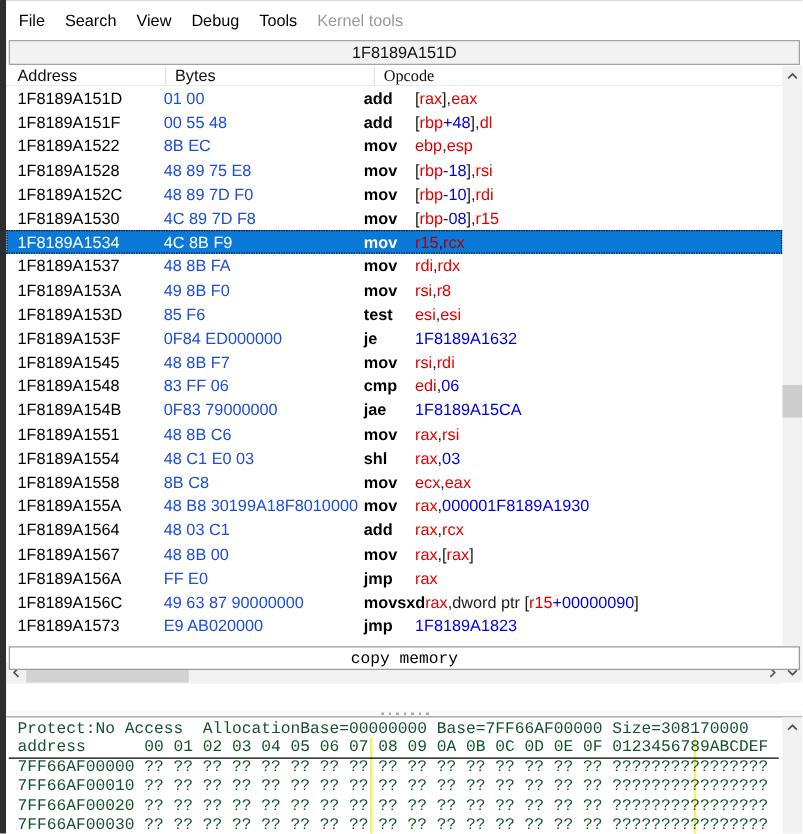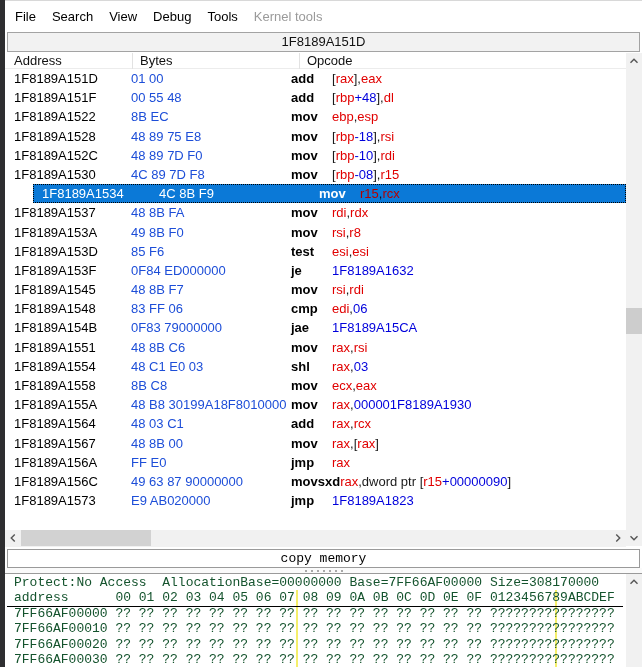--- a/index.html
+++ b/index.html
@@ -23,49 +23,49 @@
   
   .titlebar{position:absolute;left:2px;top:31px;width:633px;height:20px;background:#f2f2f2;
     border:1px solid #a3a3a3;text-align:center;line-height:18px;color:#111;}
 
   
   .dheader{position:absolute;left:0;top:52px;width:621px;height:16px;background:#fff;
     display:flex;border-bottom:1px solid #ececec;}
   .hc{height:16px;line-height:15px;color:#111;}
   .hc-addr{width:128px;padding-left:9px;border-right:1px solid #e2e2e2;}
   .hc-bytes{width:167px;padding-left:7px;border-right:1px solid #e2e2e2;}
-  .hc-op{flex:1;padding-left:7px;}
+  .hc-op{flex:1;padding-left:7px;font-family:Liberation Serif, serif;}
 
   
   .drows{position:absolute;left:0;top:68px;width:621px;height:461px;background:#fff;overflow:hidden;}
   .drow{display:flex;height:19.2px;line-height:19.2px;white-space:pre;}
   .c-addr{width:119px;padding-left:9px;color:#000;}
   .c-bytes{width:160px;padding-left:7px;color:#1d4ed8;}
   .c-mn{min-width:48px;padding-left:7px;font-weight:bold;color:#000;}
   .c-ops{flex:1;}
   .op-r{color:var(--red);}
   .op-n{color:var(--blue);}
   .op-k{color:#1a1a1a;}
-  .drow.selected{background:var(--sel);outline:1px dotted #000;outline-offset:-1px;margin-left:28px;}
+  .drow.selected{background:var(--sel);outline:1px dotted #000;outline-offset:-1px;}
   .drow.selected .c-addr,.drow.selected .c-bytes,.drow.selected .c-mn{color:#fff;}
   .drow.selected .op-r{color:var(--selred);}
   .drow.selected .op-k{color:#101028;}
 
   
   .sbtn{position:absolute;width:16px;height:16px;background:var(--track);
     display:flex;align-items:center;justify-content:center;}
   .sbtn svg{display:block;}
   .vscroll{position:absolute;left:621px;top:52px;width:16px;height:477px;background:var(--track);}
   .vthumb{position:absolute;left:0;top:255px;width:16px;height:26px;background:var(--thumb);}
   .hscroll{position:absolute;left:0;top:529px;width:621px;height:17px;background:var(--track);}
   .hthumb{position:absolute;left:16px;top:0;width:130px;height:16px;background:#d2d2d2;}
   .corner-down{left:621px;top:529px;}
 
   
-  .copybar{position:absolute;left:2px;top:548px;width:633px;height:19px;background:#fff;
+  .copybar{position:absolute;left:2px;top:516px;width:633px;height:19px;background:#fff;
     border:1px solid #9a9a9a;text-align:center;line-height:17px;
     font-family:"Liberation Mono",monospace;font-size:13px;color:#000;cursor:default;}
 
   
   .splitter{position:absolute;left:0;top:567px;width:637px;height:5px;background:#fafafa;}
   .splitter-dots{position:absolute;left:300px;top:2px;width:40px;height:2px;
     background:repeating-linear-gradient(90deg,#a8a8a8 0 2px,transparent 2px 6px);}
 
   
   .mempane{position:absolute;left:0;top:572px;width:637px;height:95px;background:#fff;

